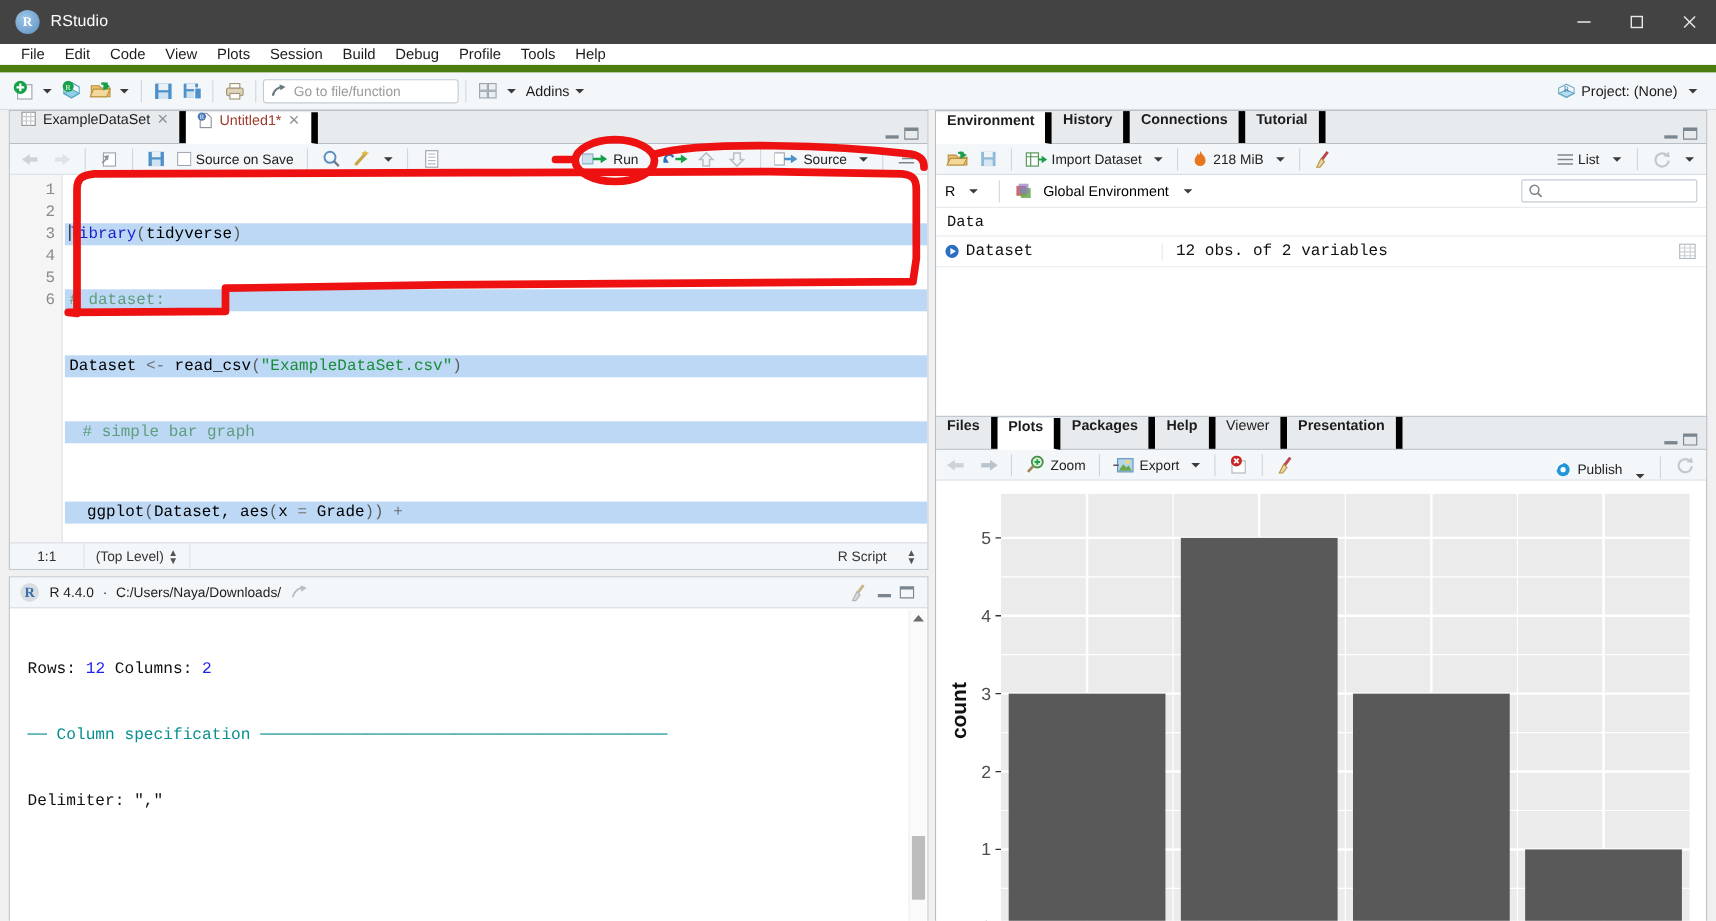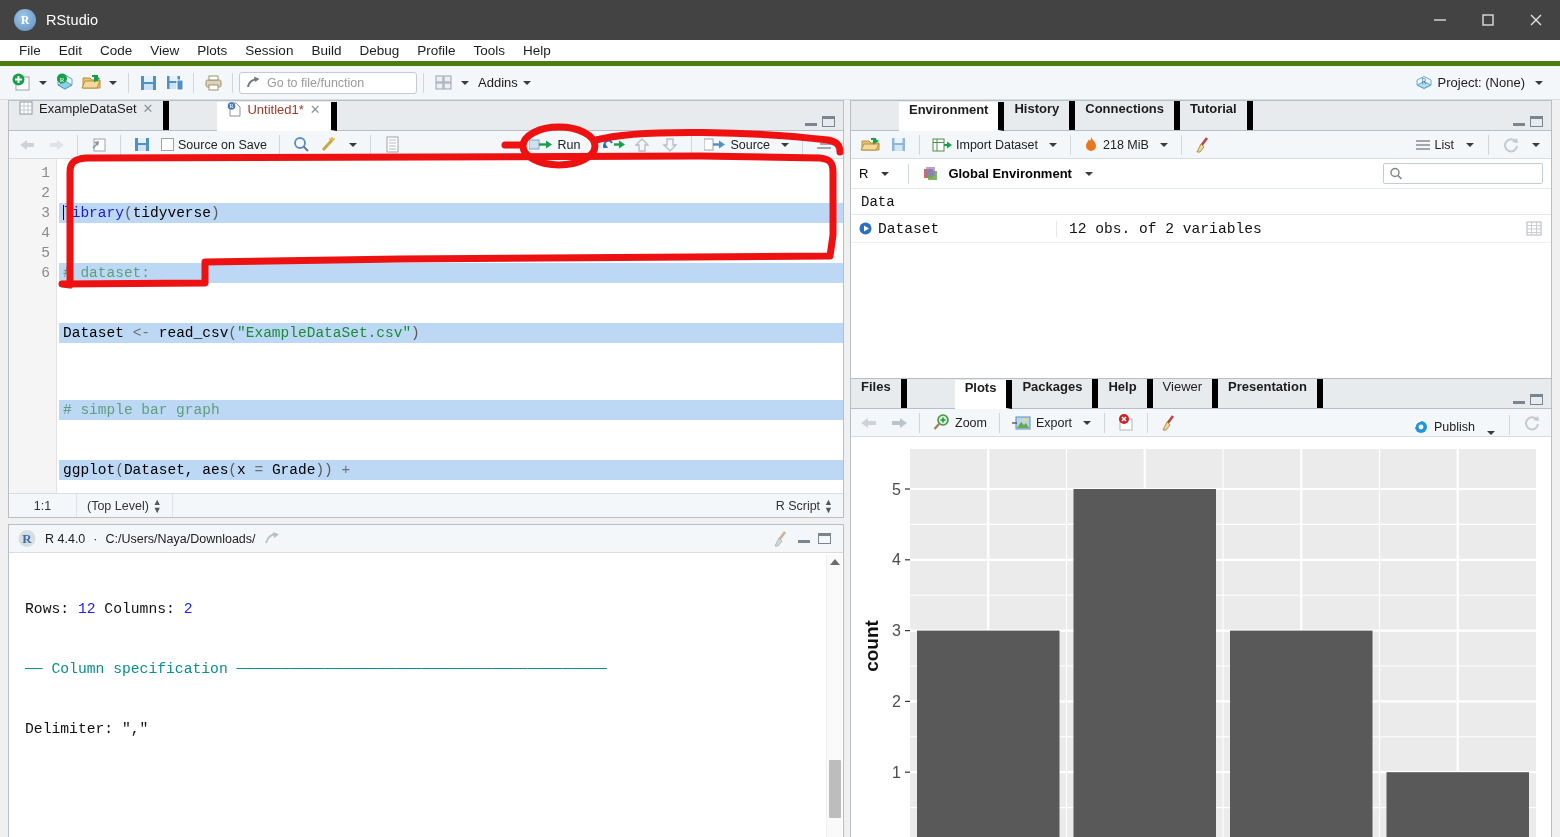--- a/index.html
+++ b/index.html
@@ -15,21 +15,21 @@
     display:flex;align-items:center;justify-content:center;
     font:bold 12px "Liberation Serif",serif;color:#fff;}
   .apptitle{ margin-left:10px;font-size:14.5px;letter-spacing:.1px; }
   .wbtns{ margin-left:auto; display:flex; height:40px; }
   .wbtn{ width:48px;height:40px;display:flex;align-items:center;justify-content:center;
     color:#e8e8e8; }
   .wbtn svg{ display:block; }
 
   
   .menubar{ height:26px;background:#fff;display:flex;align-items:center;
-    padding-left:10px;border-bottom:5px solid #4d7c0f; }
+    padding-left:10px;border-bottom:7px solid #4d7c0f; }
   .menu-item{ font-size:13.5px;color:#1c1c1c;padding:2px 9px;cursor:default; }
 
   
   .toolbar{ height:34px;background:#f4f7f9;display:flex;align-items:center;
     padding:0 8px;border-bottom:1px solid #d7dde2; position:relative;}
   .tb-ic{ width:26px;height:24px;display:flex;align-items:center;justify-content:center; }
   .caret{ width:0;height:0;border-left:4px solid transparent;border-right:4px solid transparent;
     border-top:4px solid #3a3a3a;margin:0 5px; }
   .tb-sep{ width:1px;height:20px;background:#cfd6dc;margin:0 6px; }
   .gotofile{ width:178px;height:22px;background:#fff;border:1px solid #c4ccd3;
@@ -45,21 +45,21 @@
   #editor-pane { left:8px;  top:0;   width:836px; height:418px; }
   #console-pane{ left:8px;  top:424px; width:836px; height:408px; }
   #env-pane    { left:850px;top:0;   width:702px; height:314px; }
   #plots-pane  { left:850px;top:278px; width:702px; height:554px; }
 
   
   .tabstrip{ height:30px;background:#e7ebee;display:flex;align-items:flex-end;
     border-bottom:1px solid #b6bfc6; position:relative; }
   .tab{ height:29px;display:flex;align-items:flex-start;gap:6px;padding:0 10px;
     font-size:13px;color:#1c1c1c;border-right:6px solid #000000; cursor:default;}
-  .tab.active{ background:#fff;border-bottom:1px solid #fff;margin-bottom:-1px;margin-left:48px; }
+  .tab.active{ background:#fff;border-bottom:1px solid #fff;margin-bottom:-1px; }
   .tab .x{ color:#8d9398;font-size:13px; }
   .tabstrip .minmax{ margin-left:auto;display:flex;align-items:center;gap:5px;
     padding:0 8px 3px 0; }
   .mm-min{ width:12px;height:9px;border:1px solid #7b858d;border-top:none;border-left:none;
     border-right:none;border-bottom-width:3px; }
   .mm-max{ width:13px;height:11px;border:1.5px solid #7b858d;border-top-width:3px; }
 
   
   .ptool{ height:28px;background:#f4f7f9;display:flex;align-items:center;
     padding:0 6px;border-bottom:1px solid #d7dde2;gap:2px;position:relative; }
@@ -84,21 +84,21 @@
   .k-paren{ color:#5a5a5a; }
   .caretbar{ display:inline-block;width:1px;height:15px;background:#000;
     vertical-align:-3px;margin-right:-1px; }
   .ed-status{ position:absolute;bottom:0;left:0;right:0;height:24px;background:#f4f7f9;
     border-top:1px solid #d7dde2;display:flex;align-items:center;
     font-size:12.5px;color:#333; }
   .ed-status .c1{ width:68px;text-align:left;border-right:1px solid #dde3e8;height:100%;
     display:flex;align-items:center;justify-content:center; }
   .ed-status .c2{ padding:0 10px;display:flex;align-items:center;gap:4px;
     border-right:1px solid #dde3e8;height:100%; }
-  .ed-status .c3{ margin-left:auto;padding:0 10px;display:flex;align-items:center;gap:4px; }
+  .ed-status .c3{ margin-left:auto;padding:0 10px;display:flex;align-items:center;gap:18px; }
   .updown{ display:inline-block;font-size:9px;line-height:8px;color:#555; }
 
   
   .con-head{ height:28px;background:#f4f7f9;border-bottom:1px solid #d7dde2;
     display:flex;align-items:center;padding:0 8px;gap:8px; }
   .con-head .t{ font-size:12.5px;color:#1c1c1c; }
   .con-body{ position:absolute;top:29px;left:0;right:0;bottom:0;background:#fff;
     font:14.7px "Liberation Mono",monospace;line-height:20px;padding:5px 4px 0 16px;
     overflow:hidden;white-space:pre; }
   .c-blue{ color:#2020ee; }
@@ -408,22 +408,22 @@
           <div>2</div>
           <div>3</div>
           <div>4</div>
           <div>5</div>
           <div>6</div>
         </div>
         <div class="code">
           <div class="ln sel" style="padding-left:4px;"><span class="caretbar"></span><span class="k-fn">library</span><span class="k-paren">(</span><span class="k-plain">tidyverse</span><span class="k-paren">)</span></div>
           <div class="ln sel" style="padding-left:4px;"><span class="k-com"># dataset:</span></div>
           <div class="ln sel" style="padding-left:4px;"><span class="k-plain">Dataset </span><span class="k-op">&lt;- </span><span class="k-plain">read_csv</span><span class="k-paren">(</span><span class="k-str">"ExampleDataSet.csv"</span><span class="k-paren">)</span></div>
-          <div class="ln sel" style="padding-left:4px;margin-top:17px;"><span class="k-com"># simple bar graph</span></div>
-          <div class="ln sel" style="padding-left:4px;"><span class="k-plain">ggplot</span><span class="k-paren">(</span><span class="k-plain">Dataset, </span><span class="k-plain">aes</span><span class="k-paren">(</span><span class="k-plain">x </span><span class="k-op">= </span><span class="k-plain">Grade</span><span class="k-paren">))</span><span class="k-op"> +</span></div>
+          <div class="ln sel" style="padding-left:16px;"><span class="k-com"># simple bar graph</span></div>
+          <div class="ln sel" style="padding-left:20px;margin-top:13px;"><span class="k-plain">ggplot</span><span class="k-paren">(</span><span class="k-plain">Dataset, </span><span class="k-plain">aes</span><span class="k-paren">(</span><span class="k-plain">x </span><span class="k-op">= </span><span class="k-plain">Grade</span><span class="k-paren">))</span><span class="k-op"> +</span></div>
           
         </div>
       </div>
 
       <div class="ed-status">
         <div class="c1">1:1</div>
         <div class="c2">
           <span>(Top Level)</span>
           <span class="updown">▲<br>▼</span>
         </div>
@@ -565,21 +565,21 @@
 
       <div class="env-row2">
         <span style="font-size:13px;">R</span>
         <span class="caret"></span>
         <div class="tb-sep"></div>
         <svg width="17" height="16">
             <rect x="1" y="3" width="9" height="9" fill="#c0392b" opacity=".75"></rect>
             <rect x="5" y="5" width="9" height="9" fill="#6aa84f" opacity=".85"></rect>
             <rect x="3" y="1" width="9" height="9" fill="#8e7cc3" opacity=".7"></rect>
           </svg>
-        <span style="font-size:13px;font-weight:bold;">Global Environment</span>
+        <span style="font-size:13px;">Global Environment</span>
         <span class="caret"></span>
         <div class="env-srch">
           <svg width="14" height="13">
               <circle cx="6" cy="5.5" r="4" fill="none" stroke="#7d858c" stroke-width="1.4"></circle>
               <line x1="9" y1="8.5" x2="12.5" y2="12" stroke="#7d858c" stroke-width="1.6"></line>
             </svg>
         </div>
       </div>
 
       <div class="env-datahdr">Data</div>

